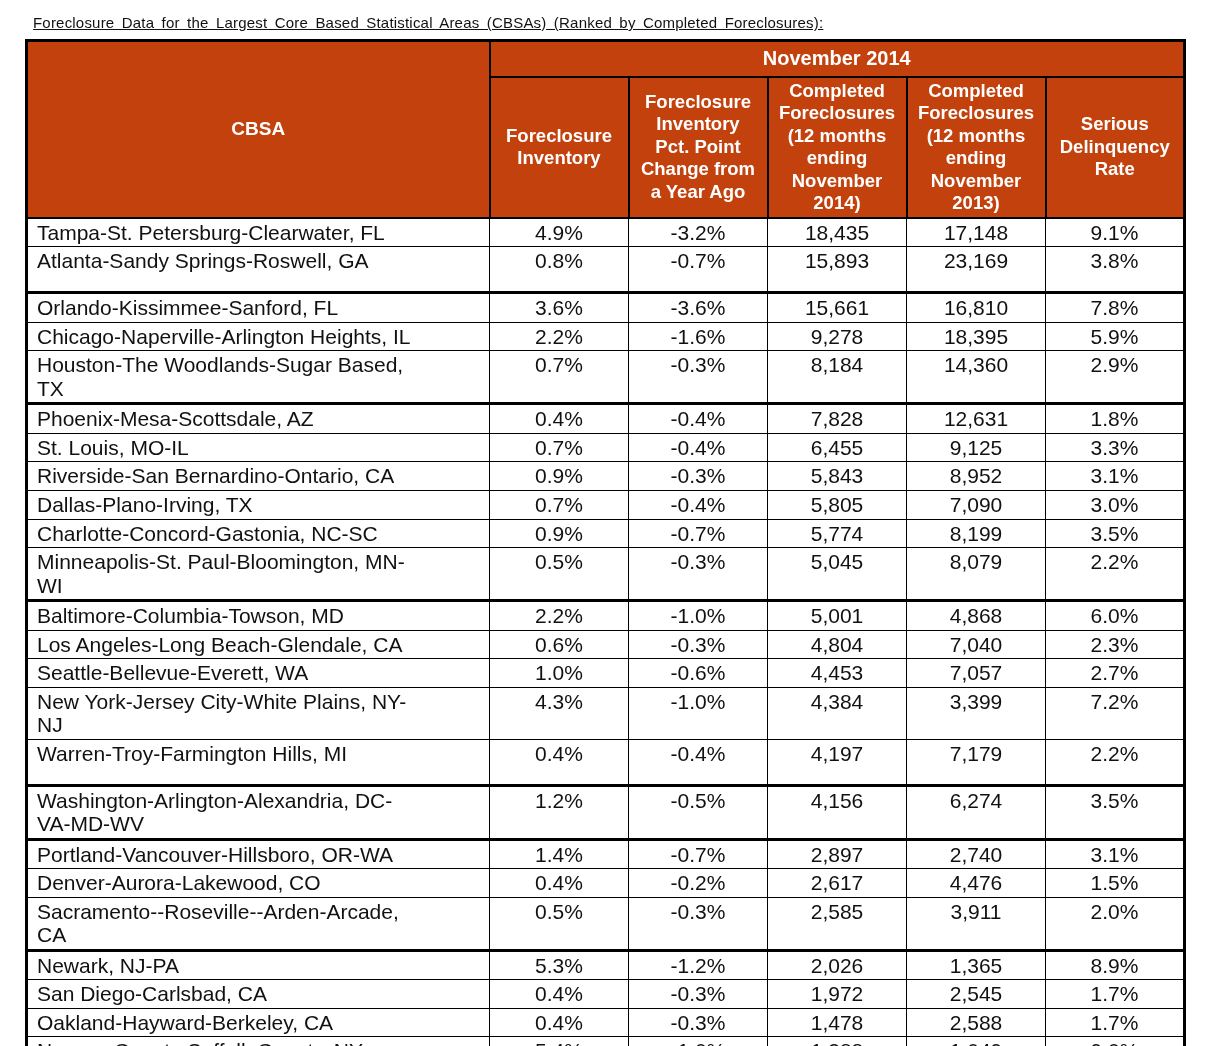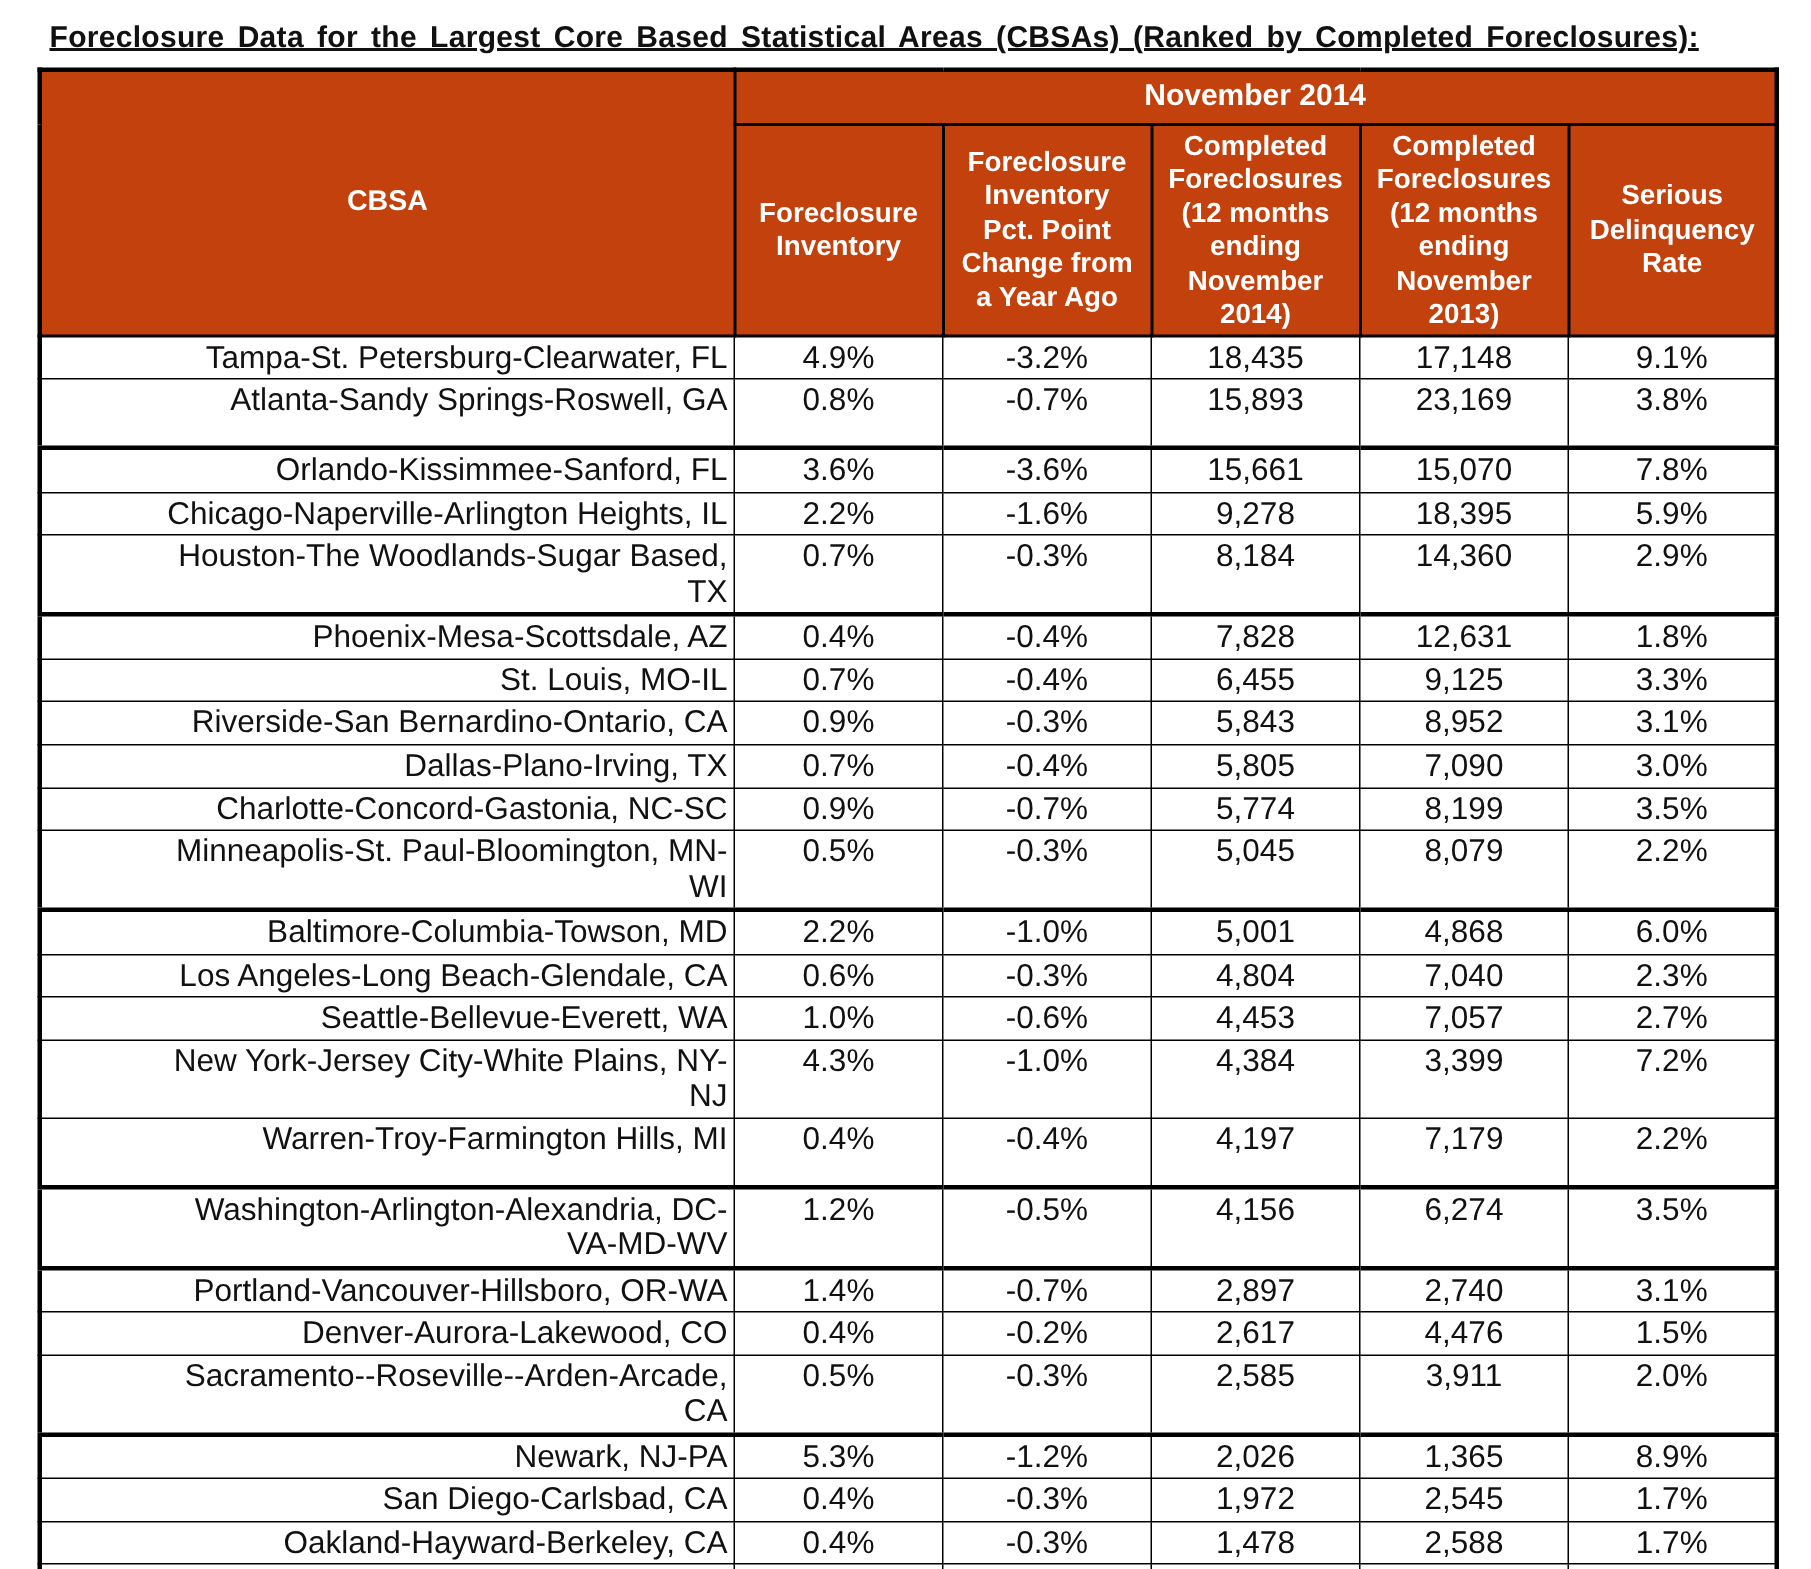--- a/index.html
+++ b/index.html
@@ -11,22 +11,22 @@
   }
   .page {
     width: 1207px;
     height: 1046px;
     background: #ffffff;
     box-sizing: border-box;
     padding: 10px 0 0 25px;
     overflow: hidden;
   }
   .title {
-    font-size: 20px;
-    font-weight: bold;
+    font-size: 15px;
+    font-weight: normal;
     text-decoration: underline;
     color: #111;
     margin: 4px 0 8px 8px;
     word-spacing: 3px;
     letter-spacing: 0.2px;
   }
   table.fc-table {
     border-collapse: collapse;
     table-layout: fixed;
     width: 1159px;
@@ -64,21 +64,21 @@
     border: 1.5px solid #000;
     font-size: 21px;
     line-height: 1.12;
     color: #111;
     padding: 2px 4px;
     height: 24px;
     vertical-align: top;
     overflow: hidden;
   }
   td.cbsa-cell {
-    text-align: right;
+    text-align: left;
     padding-left: 9px;
     white-space: pre-line;
   }
   td.num-cell { text-align: center; }
   tr.tall td { height: 46px; }
   tr.thick td { border-bottom-width: 3px; margin-left: 18px; }
 </style>
 </head>
 <body>
 
@@ -140,21 +140,21 @@
           <td class="num-cell">-0.7%</td>
           <td class="num-cell">15,893</td>
           <td class="num-cell">23,169</td>
           <td class="num-cell">3.8%</td>
         </tr>
         <tr>
           <td class="cbsa-cell">Orlando-Kissimmee-Sanford, FL</td>
           <td class="num-cell">3.6%</td>
           <td class="num-cell">-3.6%</td>
           <td class="num-cell">15,661</td>
-          <td class="num-cell">15,070</td>
+          <td class="num-cell">16,810</td>
           <td class="num-cell">7.8%</td>
         </tr>
         <tr>
           <td class="cbsa-cell">Chicago-Naperville-Arlington Heights, IL</td>
           <td class="num-cell">2.2%</td>
           <td class="num-cell">-1.6%</td>
           <td class="num-cell">9,278</td>
           <td class="num-cell">18,395</td>
           <td class="num-cell">5.9%</td>
         </tr>

